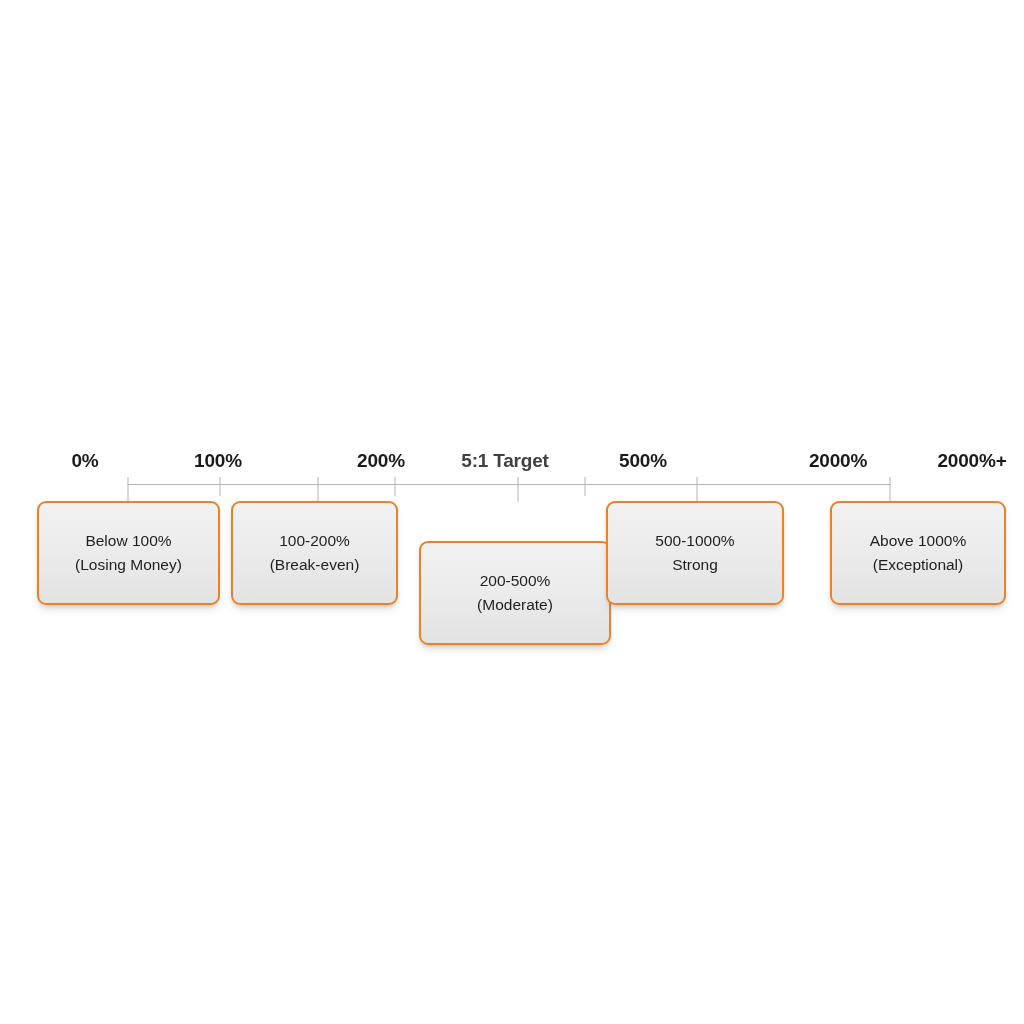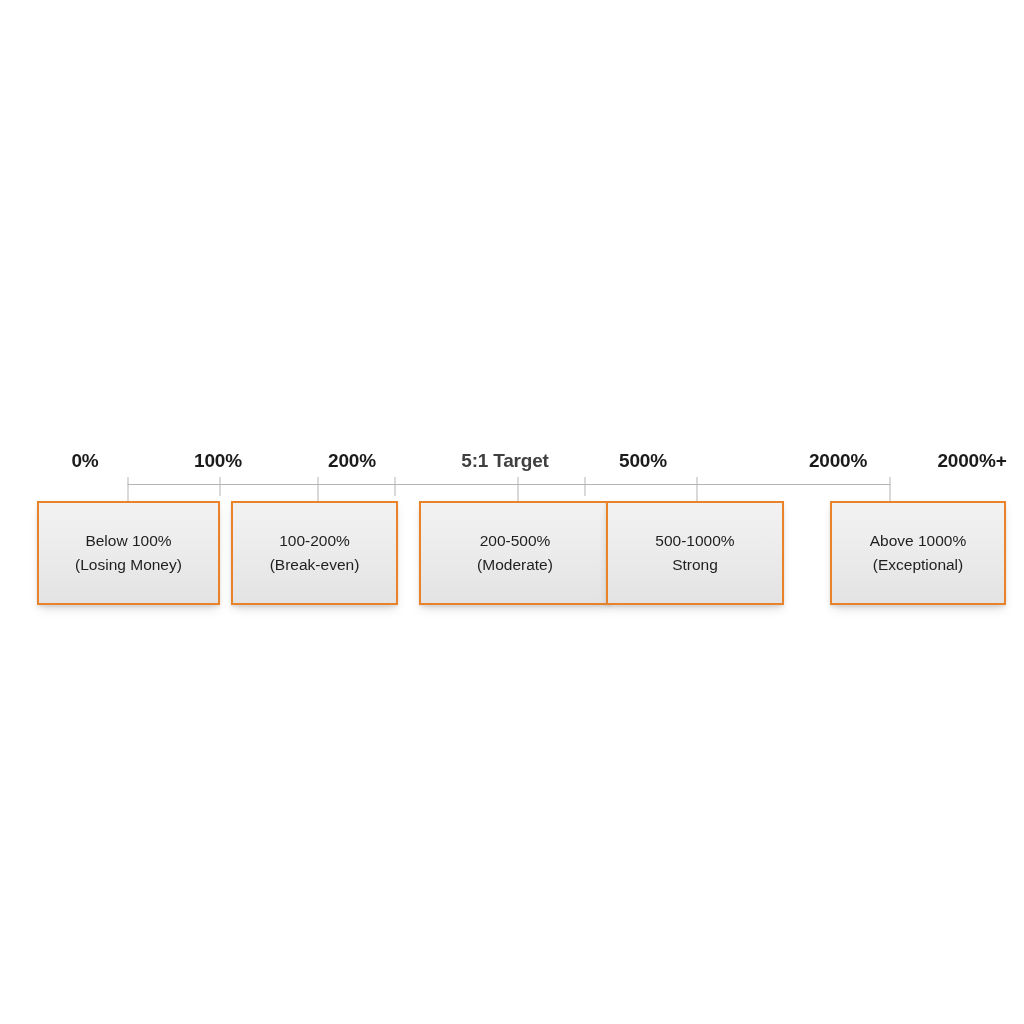--- a/index.html
+++ b/index.html
@@ -65,21 +65,21 @@
     top: 484px;
   }
 
   
   .scale-box {
     position: absolute;
     top: 501px;
     height: 104px;
     box-sizing: border-box;
     border: 2px solid #e8832a;
-    border-radius: 0;
+    border-radius: 9px;
     background: linear-gradient(180deg, #f2f2f2 0%, #ececec 45%, #e3e3e3 100%);
     box-shadow: 0 6px 9px -3px rgba(120,120,120,0.30),
                 0 2px 3px rgba(140,140,140,0.18);
     display: flex;
     flex-direction: column;
     align-items: center;
     justify-content: center;
   }
   .scale-box .line {
     font-size: 15.5px;
@@ -90,21 +90,21 @@
   }
 </style>
 </head>
 <body>
 
 <div id="diagram">
 
   <div id="scale-labels">
       <div class="scale-label" style="left: 85px;">0%</div>
       <div class="scale-label" style="left: 218px;">100%</div>
-      <div class="scale-label" style="left: 352px;">200%</div>
+      <div class="scale-label" style="left: 381px;">200%</div>
       <div class="scale-label accent" style="left: 505px;">5:1 Target</div>
       <div class="scale-label" style="left: 643px;">500%</div>
       <div class="scale-label" style="left: 838px;">2000%</div>
       <div class="scale-label" style="left: 972px;">2000%+</div>
     </div>
 
   <div id="axis-line"></div>
   <div id="axis-ticks">
       <div class="axis-tick up" style="left: 128px;"></div>
       <div class="axis-tick down" style="left: 128px; height: 18px;"></div>
@@ -126,21 +126,21 @@
 
   <div id="scale-boxes">
       <div class="scale-box" style="left: 37px; width: 183px;">
         <div class="line">Below 100%</div>
         <div class="line">(Losing Money)</div>
       </div>
       <div class="scale-box" style="left: 231px; width: 167px;">
         <div class="line">100-200%</div>
         <div class="line">(Break-even)</div>
       </div>
-      <div class="scale-box" style="left: 419px; width: 192px;">
+      <div class="scale-box" style="left: 419px; width: 192px; margin-top: 40px;">
         <div class="line">200-500%</div>
         <div class="line">(Moderate)</div>
       </div>
       <div class="scale-box" style="left: 606px; width: 178px;">
         <div class="line">500-1000%</div>
         <div class="line">Strong</div>
       </div>
       <div class="scale-box" style="left: 830px; width: 176px;">
         <div class="line">Above 1000%</div>
         <div class="line">(Exceptional)</div>

